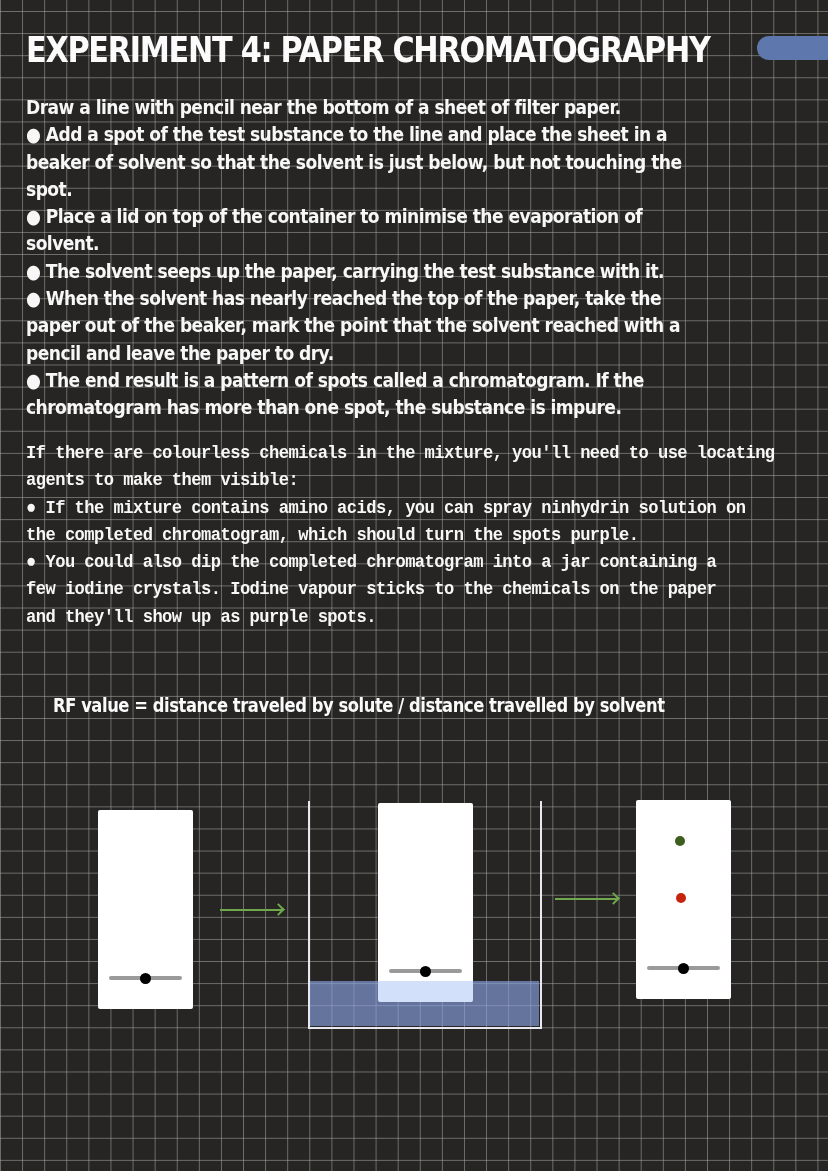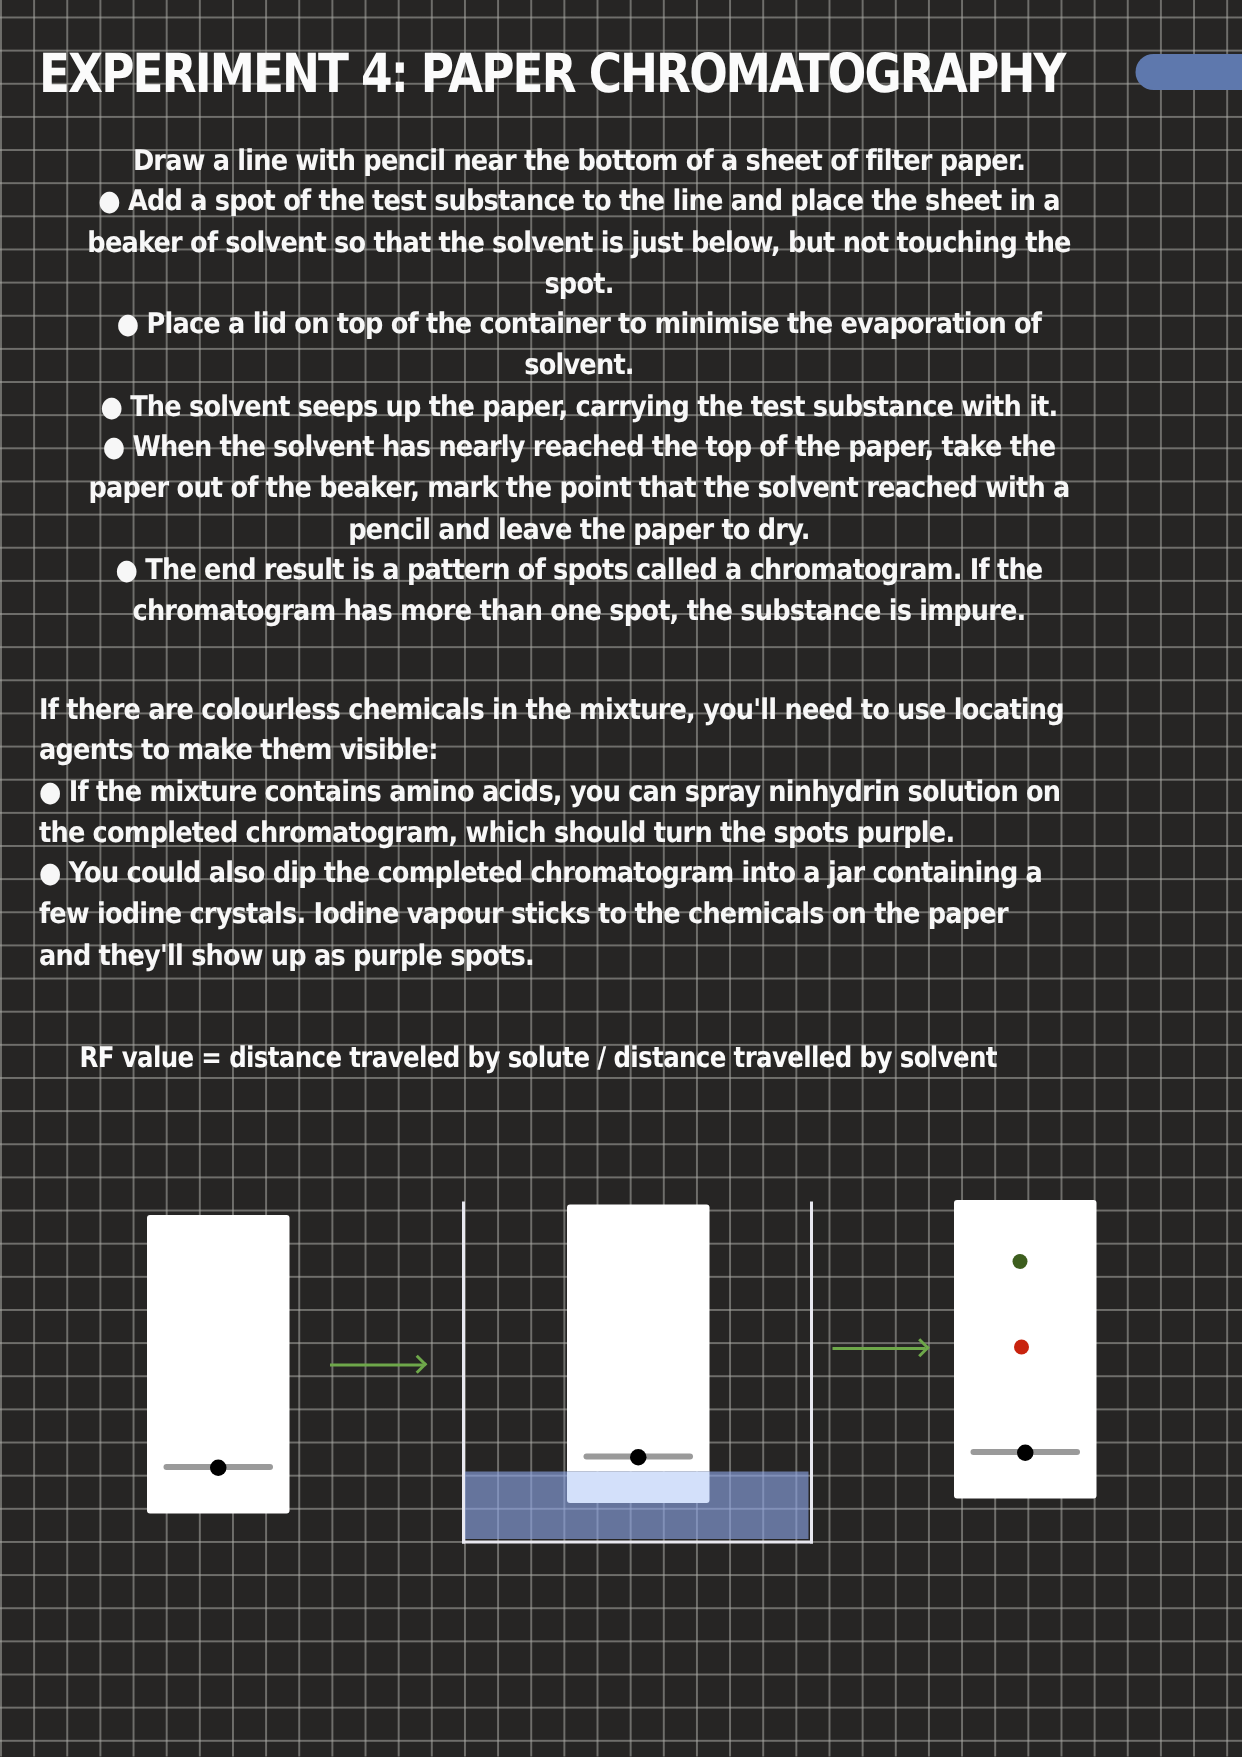--- a/index.html
+++ b/index.html
@@ -24,22 +24,22 @@
   .title-bar {
     position: absolute; left: 757px; top: 36px; width: 90px; height: 24px;
     background: #5e78ad; border-radius: 12px;
   }
   .block {
     position: absolute; left: 26px; width: 800px;
     font-size: 19px; font-weight: bold; line-height: 27.3px;
     letter-spacing: -0.6px; color: #f7f7f7;
   }
   .block .line { white-space: nowrap; transform: scaleX(0.9); transform-origin: left center; display: block; }
-  #block1 { top: 94px; text-align: center; }
-  #block2 { top: 460px; }
+  #block1 { top: 94px; }
+  #block2 { top: 440px; font-family: Liberation Mono, monospace; }
   .formula {
     position: absolute; left: 53px; top: 694px;
     font-size: 19px; font-weight: bold; letter-spacing: -0.5px;
     transform: scaleX(0.86); transform-origin: left center;
     white-space: nowrap; color: #fafafa;
   }
   .paper { position: absolute; background: #ffffff; border-radius: 2px; }
   .pencil-line { position: absolute; height: 4px; background: #9a9a9a; border-radius: 2px; }
   .dot { position: absolute; border-radius: 50%; }
   .arrow { position: absolute; height: 2px; background: #6ea84a; }

